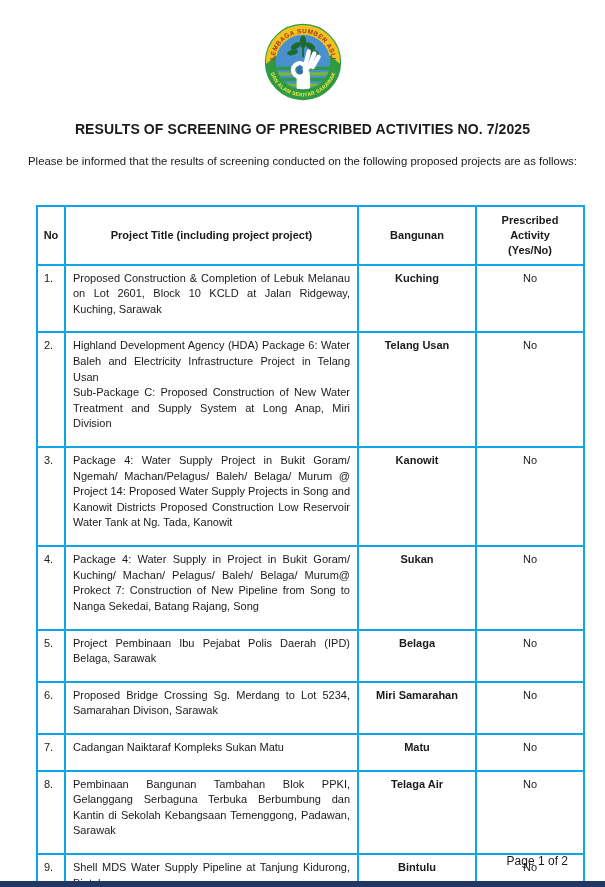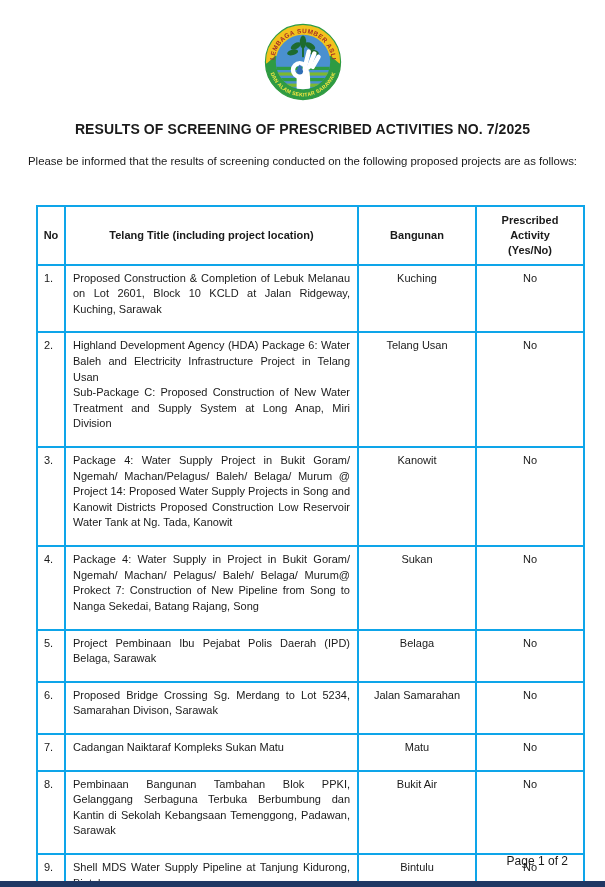--- a/index.html
+++ b/index.html
@@ -24,21 +24,21 @@
     position: absolute; top: 121px; left: 0;
     width: 100%; text-align: center;
     font-size: 14px; font-weight: bold;
     letter-spacing: 0.1px;
   }
 
   .intro {
     position: absolute; top: 153px; left: 28px;
     width: 549px;
     font-size: 11.4px; line-height: 1.5;
-    text-align: right;
+    text-align: left;
   }
 
   table.results {
     position: absolute; top: 205px; left: 36px;
     width: 547px;
     border-collapse: collapse;
     font-size: 11px;
     table-layout: fixed;
   }
   .results th, .results td {
@@ -52,21 +52,21 @@
     line-height: 1.35;
     white-space: pre-line;
   }
   .results td {
     vertical-align: top;
     padding: 5px 7px 14px 7px;
     line-height: 1.42;
   }
   td.c-no { text-align: left; padding-left: 6px; padding-right: 2px; }
   td.c-title { text-align: justify; white-space: pre-line; margin-left: 20px; }
-  td.c-loc { text-align: center; }
+  td.c-loc { text-align: center; font-weight: bold; }
   td.c-pa { text-align: center; }
 
   .page-number {
     position: absolute; right: 37px; bottom: 19px;
     font-size: 12px; color: #1a1a1a;
   }
 
   .bottom-bar {
     position: absolute; left: 0; bottom: 0;
     width: 100%; height: 6px;
@@ -136,21 +136,21 @@
   <table class="results">
     <colgroup>
       <col style="width:28px">
       <col style="width:293px">
       <col style="width:118px">
       <col style="width:108px">
     </colgroup>
     <thead>
       <tr>
         <th>No</th>
-        <th>Telang Title (including project location)</th>
+        <th>Project Title (including project project)</th>
         <th>Bangunan</th>
         <th>Prescribed
 Activity
 (Yes/No)</th>
       </tr>
     </thead>
     <tbody id="table-body">
   <tr>
     <td class="c-no">1.</td>
     <td class="c-title">Proposed Construction &amp; Completion of Lebuk Melanau on Lot 2601, Block 10 KCLD at Jalan Ridgeway, Kuching, Sarawak</td>
@@ -168,50 +168,50 @@
 
   <tr>
     <td class="c-no">3.</td>
     <td class="c-title">Package 4: Water Supply Project in Bukit Goram/ Ngemah/ Machan/Pelagus/ Baleh/ Belaga/ Murum @ Project 14: Proposed Water Supply Projects in Song and Kanowit Districts Proposed Construction Low Reservoir Water Tank at Ng. Tada, Kanowit</td>
     <td class="c-loc">Kanowit</td>
     <td class="c-pa">No</td>
   </tr>
 
   <tr>
     <td class="c-no">4.</td>
-    <td class="c-title">Package 4: Water Supply in Project in Bukit Goram/ Ngemah/ Machan/ Pelagus/ Baleh/ Belaga/ Murum@ Prokect 7: Construction of New Pipeline from Song to Nanga Sekedai, Batang Rajang, Song</td>
+    <td class="c-title">Package 4: Water Supply in Project in Bukit Goram/ Kuching/ Machan/ Pelagus/ Baleh/ Belaga/ Murum@ Prokect 7: Construction of New Pipeline from Song to Nanga Sekedai, Batang Rajang, Song</td>
     <td class="c-loc">Sukan</td>
     <td class="c-pa">No</td>
   </tr>
 
   <tr>
     <td class="c-no">5.</td>
     <td class="c-title">Project Pembinaan Ibu Pejabat Polis Daerah (IPD) Belaga, Sarawak</td>
     <td class="c-loc">Belaga</td>
     <td class="c-pa">No</td>
   </tr>
 
   <tr>
     <td class="c-no">6.</td>
     <td class="c-title">Proposed Bridge Crossing Sg. Merdang to Lot 5234, Samarahan Divison, Sarawak</td>
-    <td class="c-loc">Jalan Samarahan</td>
+    <td class="c-loc">Miri Samarahan</td>
     <td class="c-pa">No</td>
   </tr>
 
   <tr>
     <td class="c-no">7.</td>
     <td class="c-title">Cadangan Naiktaraf Kompleks Sukan Matu</td>
     <td class="c-loc">Matu</td>
     <td class="c-pa">No</td>
   </tr>
 
   <tr>
     <td class="c-no">8.</td>
     <td class="c-title">Pembinaan Bangunan Tambahan Blok PPKI, Gelanggang Serbaguna Terbuka Berbumbung dan Kantin di Sekolah Kebangsaan Temenggong, Padawan, Sarawak</td>
-    <td class="c-loc">Bukit Air</td>
+    <td class="c-loc">Telaga Air</td>
     <td class="c-pa">No</td>
   </tr>
 
   <tr>
     <td class="c-no">9.</td>
     <td class="c-title">Shell MDS Water Supply Pipeline at Tanjung Kidurong, Bintulu</td>
     <td class="c-loc">Bintulu</td>
     <td class="c-pa">No</td>
   </tr>
 </tbody>

